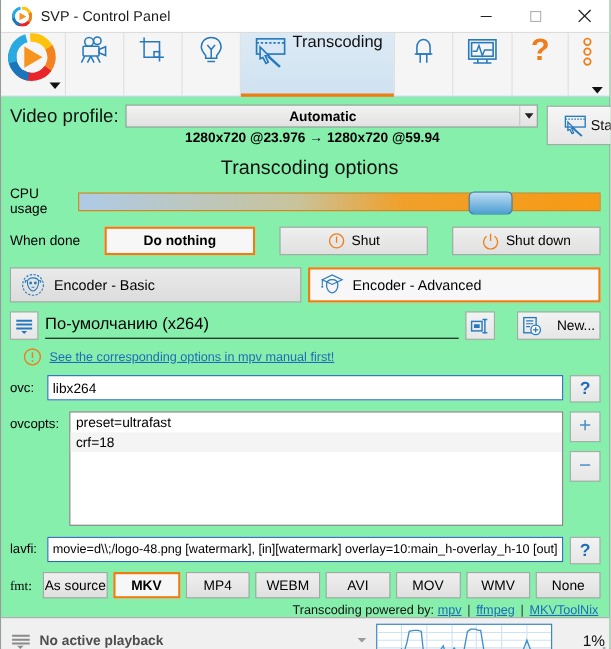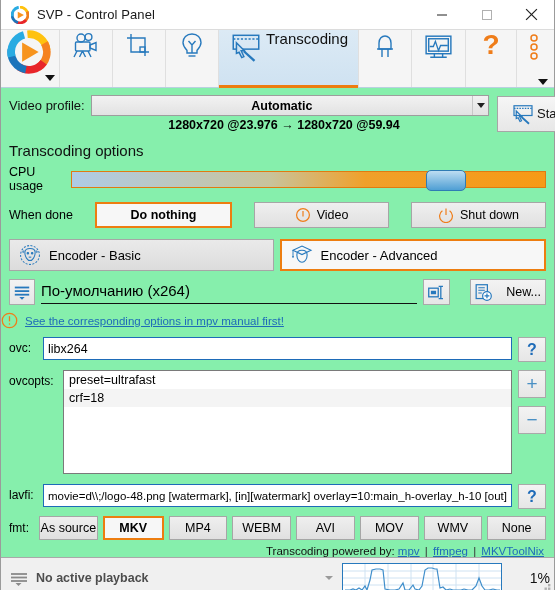--- a/index.html
+++ b/index.html
@@ -81,21 +81,21 @@
     border-right: 5px solid transparent;
     border-top: 6px solid #111;
   }
 
   
   .content { flex: 1 1 auto; padding: 0; position: relative; }
 
   .row { display: flex; align-items: center; }
 
   .vp-row { padding: 7px 8px 0 8px; }
-  .lbl { font-size: 13px; color: #111; }
+  .lbl { font-size: 17px; color: #111; }
   .combo {
     flex: 1 1 auto;
     height: 21px;
     margin-left: 6px;
     background: linear-gradient(#f2f2f2, #e2e2e2);
     border: 1px solid #9d9d9d;
     display: flex; align-items: center;
     position: relative;
   }
   .combo-text {
@@ -122,21 +122,21 @@
   }
   .start-btn { width: 72px; height: 36px; margin-left: 8px; gap: 1px; }
 
   .subinfo {
     font-weight: bold; font-size: 12.5px; text-align: center;
     padding: 2px 0 0 0;
     width: 410px; margin-left: 70px;
   }
 
   .section-title {
-    font-size: 15px; color: #101010; padding: 10px 0 6px 8px;
+    font-size: 18px; color: #101010; padding: 10px 0 6px 8px; text-align: center;
   }
 
   .cpu-row { padding: 0 8px; }
   .cpu-lbl { width: 62px; font-size: 12.5px; }
   .slider {
     position: relative; flex: 1 1 auto; height: 17px;
     background: linear-gradient(to right, #aecbe6 0%, #c9c39b 42%, #f0a02a 62%, #f79a16 100%);
     border: 1px solid #e07b10;
   }
   .slider-handle {
@@ -203,21 +203,21 @@
     display: flex; align-items: center; justify-content: center;
   }
   .new-btn {
     height: 26px; padding: 0 4px 0 3px; margin-left: 20px;
     background: linear-gradient(#f3f3f3, #e6e6e6);
     border: 1px solid #a9a9a9;
     display: flex; align-items: center; gap: 13px;
     font-size: 12.5px;
   }
 
-  .warn-row { padding: 7px 8px 0 0; gap: 7px; }
+  .warn-row { padding: 7px 8px 0 20px; gap: 7px; }
   .warn-link {
     color: #1e6bb8; text-decoration: underline; font-size: 11.5px;
   }
 
   .field-row { padding: 8px 8px 0 8px; align-items: flex-start; }
   .field-lbl { width: 34px; font-size: 12px; padding-top: 4px; }
   .field-lbl.w2 { width: 54px; }
   .txtinput {
     flex: 1 1 auto; height: 23px;
     background: #fff; border: 1px solid #1e6bb8;
@@ -242,21 +242,21 @@
   .sidebtns { display: flex; flex-direction: column; margin-left: 6px; gap: 8px; }
   .pm-btn {
     width: 28px; height: 28px;
     background: linear-gradient(#f3f3f3, #e6e6e6);
     border: 1px solid #a9a9a9;
     display: flex; align-items: center; justify-content: center;
     color: #4a90c4; font-size: 19px;
   }
 
   .fmt-row { padding: 7px 8px 0 8px; }
-  .fmt-lbl { width: 30px; font-size: 12px; }
+  .fmt-lbl { width: 30px; font-size: 12px; font-family: Liberation Serif, serif; }
   .fmt-btn {
     height: 24px; flex: 1 1 0;
     background: linear-gradient(#efefef, #e0e0e0);
     border: 1px solid #a6a6a6;
     display: flex; align-items: center; justify-content: center;
     font-size: 12.5px;
   }
   .fmt-btn + .fmt-btn { margin-left: 5px; }
   .fmt-btn.sel { border: 2px solid #ed7d10; background: #f7f7f7; font-weight: bold; }
 
@@ -450,21 +450,21 @@
     <div class="row wd-row">
       <span class="wd-lbl">When done</span>
       <div class="wd-btn sel">
         <span>Do nothing</span>
       </div>
       <div class="wd-btn">
         <svg width="16" height="16" viewBox="0 0 20 20" fill="none" stroke="#ef7d1a" stroke-width="1.5">
           <circle cx="10" cy="10" r="8"></circle>
           <line x1="10" y1="5" x2="10" y2="12"></line>
         </svg>
-        <span>Video</span>
+        <span>Shut</span>
       </div>
       <div class="wd-btn">
         <svg width="16" height="16" viewBox="0 0 20 20" fill="none" stroke="#ef7d1a" stroke-width="1.5">
           <path d="M5.5 4.8 A8 8 0 1 0 14.5 4.8"></path>
           <line x1="10" y1="2" x2="10" y2="10"></line>
         </svg>
         <span>Shut down</span>
       </div>
     </div>
 

